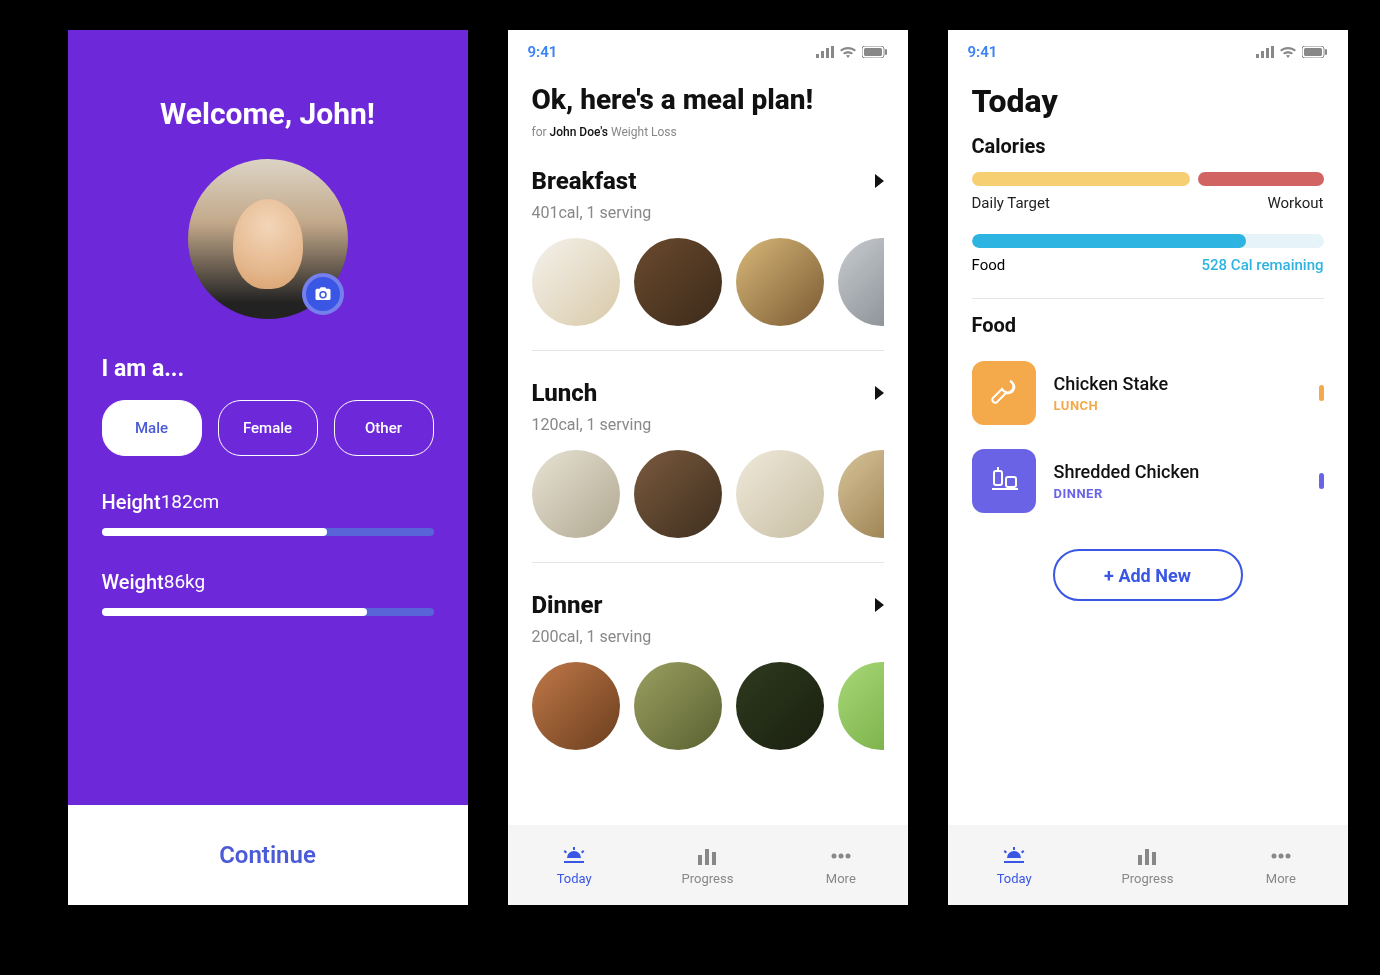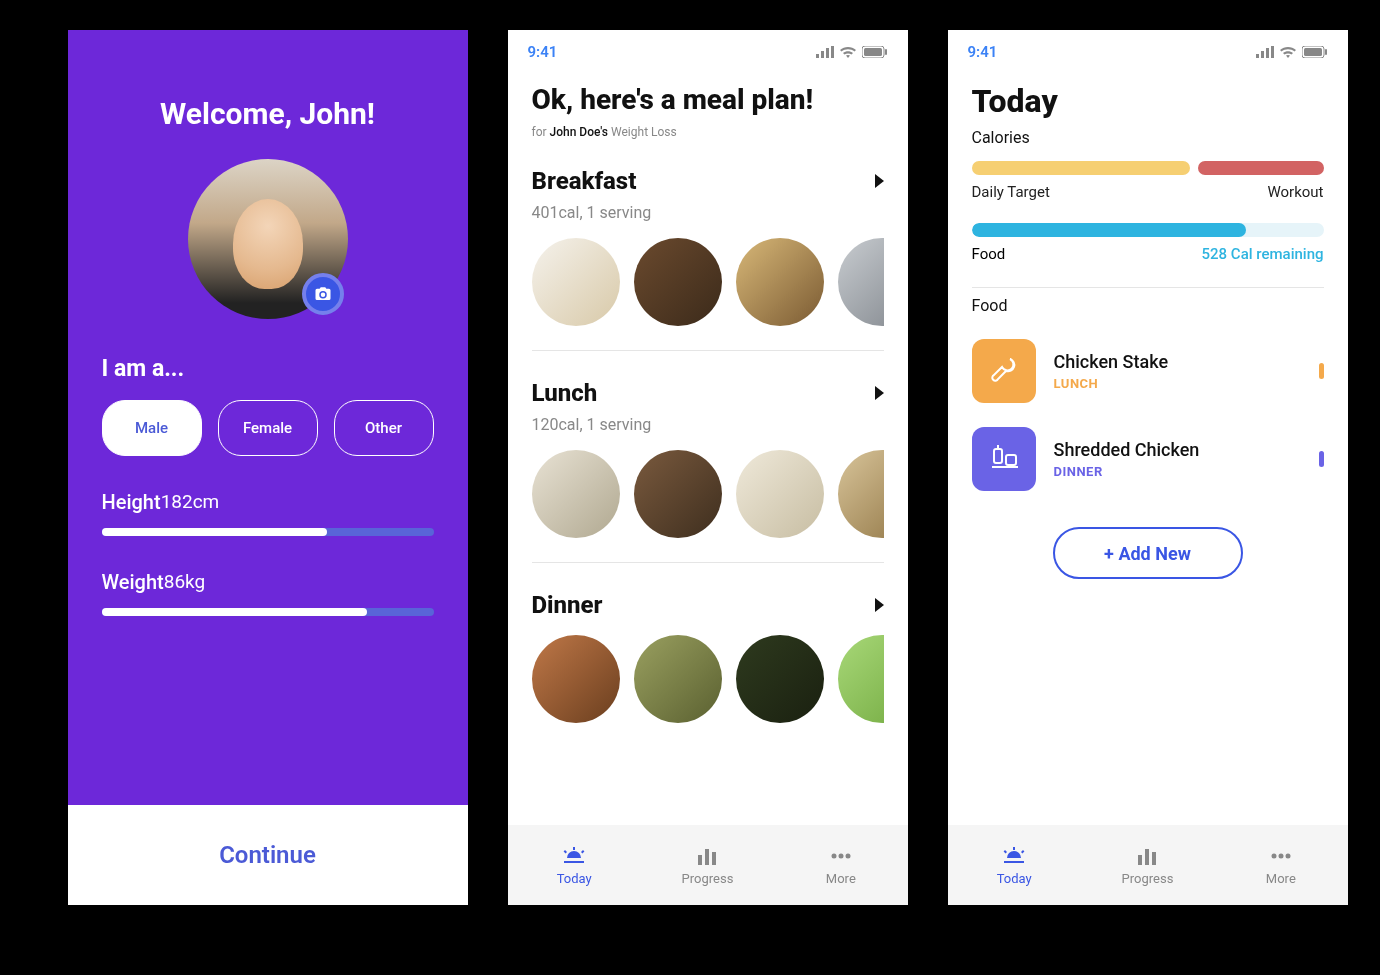--- a/index.html
+++ b/index.html
@@ -63,21 +63,21 @@
 
   
   .tabbar { height:80px; background:#f5f5f5; display:flex; }
   .tab { flex:1; display:flex; flex-direction:column; align-items:center; justify-content:center; gap:4px; cursor:pointer; color:#888; font-size:13px;}
   .tab.active { color:#3a56e4; }
   .tab svg { width:26px; height:22px; }
 
   
   .s3-body { flex:1; padding: 8px 24px 0 24px; overflow:hidden; }
   .s3-title { font-size:32px; font-weight:800; color:#111;}
-  .s3-sec { font-size:16px; font-weight:400; margin-top:8px; color:#111;}
+  .s3-sec { font-size:20px; font-weight:700; margin-top:14px; color:#111;}
   .bar-row { display:flex; gap:8px; margin-top:14px; }
   .bar { height:14px; border-radius:7px; }
   .bar.yellow { background:#f6cf72; flex: 0 0 62%; }
   .bar.red { background:#d26363; flex:1; }
   .bar-labels { display:flex; justify-content:space-between; margin-top:8px; font-size:15px; color:#222;}
   .bar-food-wrap { position:relative; height:14px; border-radius:7px; background:#e6f4f9; margin-top:22px; overflow:hidden;}
   .bar-food-fill { position:absolute; left:0; top:0; bottom:0; background:#2eb4e0; border-radius:7px; width:78%;}
   .bar-food-labels { display:flex; justify-content:space-between; margin-top:8px; font-size:15px;}
   .remaining { color:#2eb4e0; font-weight:500;}
   .hr3 { border:none; border-top:1px solid #e5e5e5; margin-top:24px; }
@@ -193,20 +193,21 @@
         <div class="thumb tb-h partial"></div>
       </div>
       <hr class="hr">
     </div>
 
     <div class="meal-block">
       <div class="meal-head">
         <span class="meal-title">Dinner</span>
         <span class="caret"></span>
       </div>
+      <div class="meal-sub">200cal, 1 serving</div>
       <div class="thumb-row">
         <div class="thumb tb-i"></div>
         <div class="thumb tb-j"></div>
         <div class="thumb tb-k"></div>
         <div class="thumb tb-l partial"></div>
       </div>
     </div>
   </div>
   <div class="tabbar">
     <div class="tab active">

